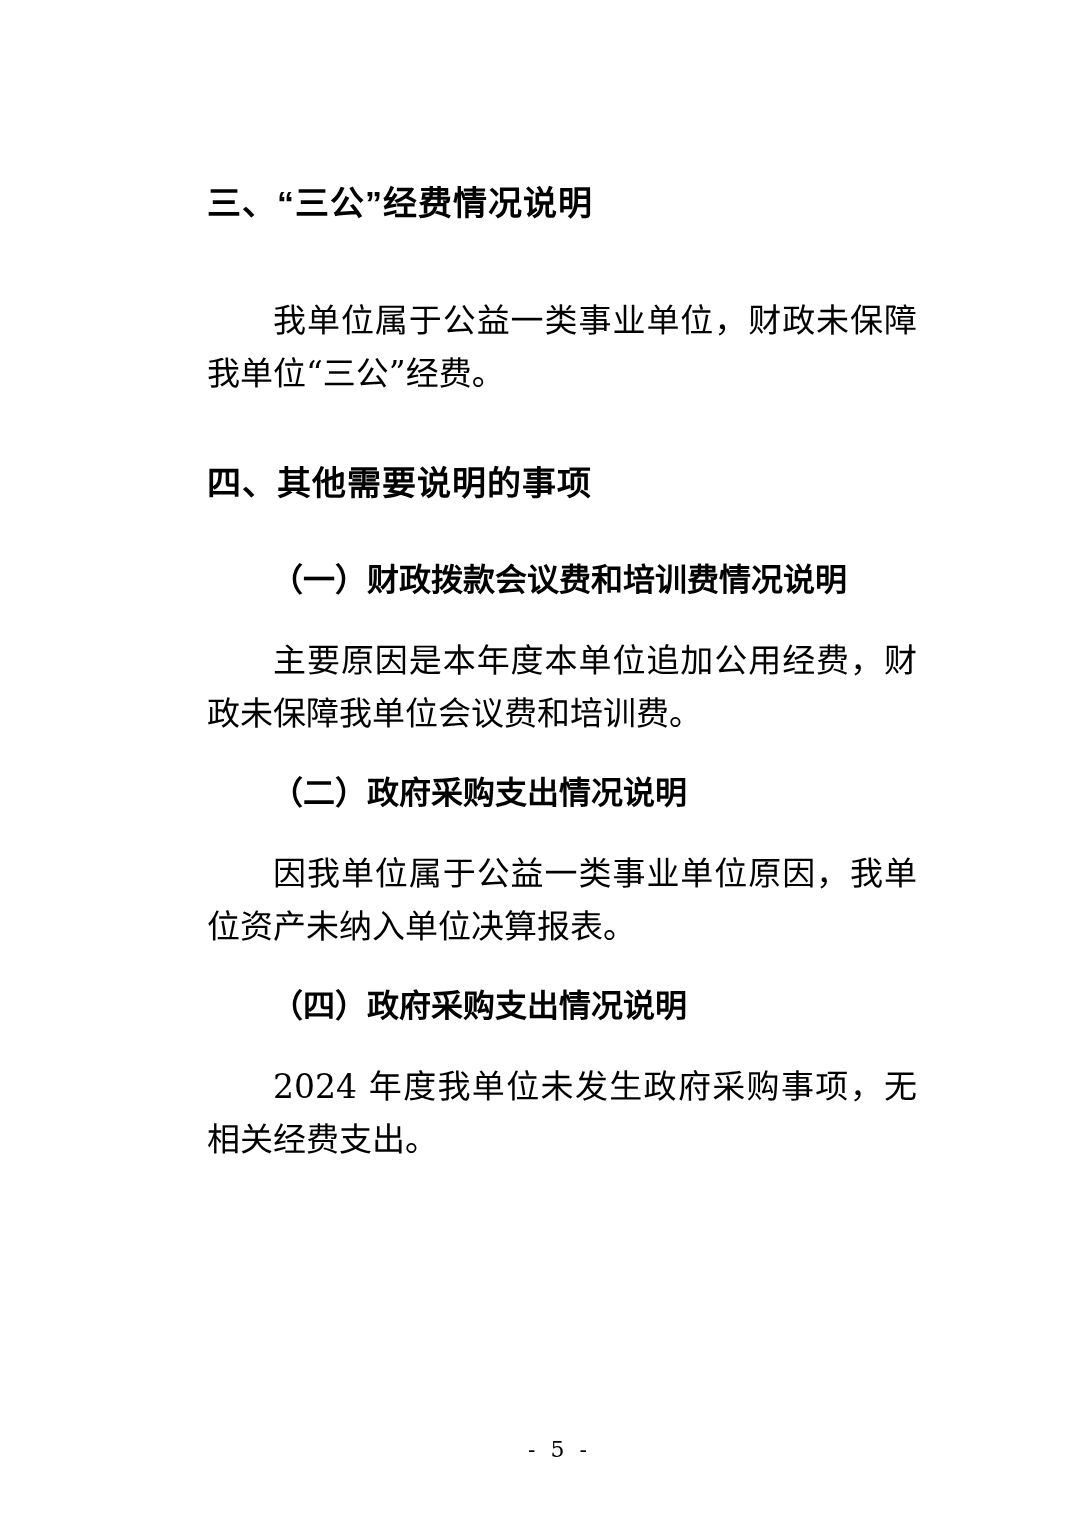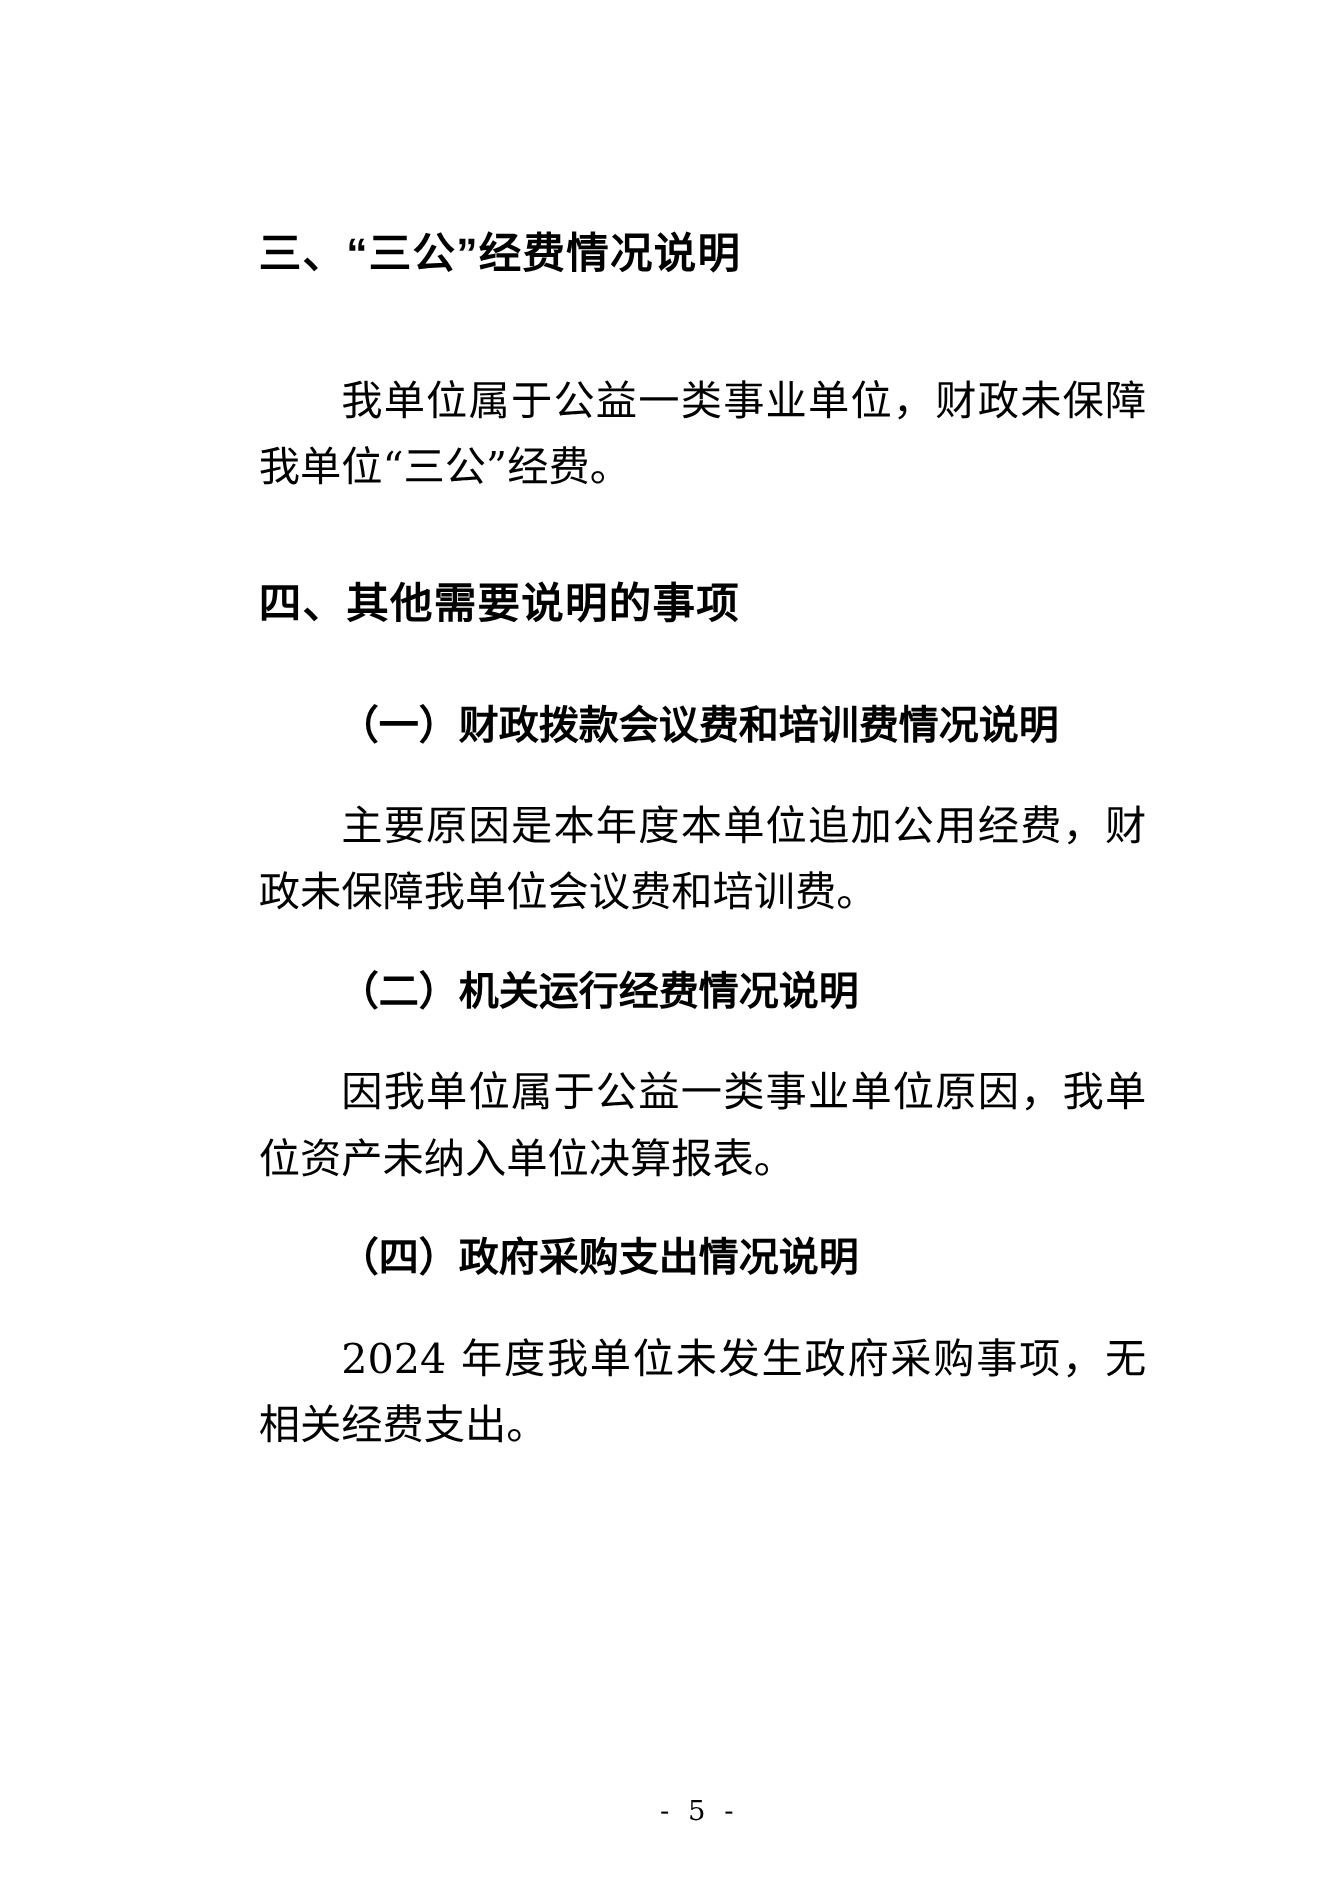--- a/index.html
+++ b/index.html
@@ -90,21 +90,21 @@
     <h1 class="h-major first">三、“三公”经费情况说明</h1>
 
     <p class="para gap-after">我单位属于公益一类事业单位，财政未保障我单位“三公”经费。</p>
 
     <h1 class="h-major second">四、其他需要说明的事项</h1>
 
     <h2 class="h-sub">（一）财政拨款会议费和培训费情况说明</h2>
 
     <p class="para">主要原因是本年度本单位追加公用经费，财政未保障我单位会议费和培训费。</p>
 
-    <h2 class="h-sub">（二）机关运行经费情况说明</h2>
+    <h2 class="h-sub">（二）政府采购支出情况说明</h2>
 
 
 
     <p class="para">因我单位属于公益一类事业单位原因，我单位资产未纳入单位决算报表。</p>
 
     <h2 class="h-sub">（四）政府采购支出情况说明</h2>
 
     <p class="para">2024 年度我单位未发生政府采购事项，无相关经费支出。</p>
 
   </div>

